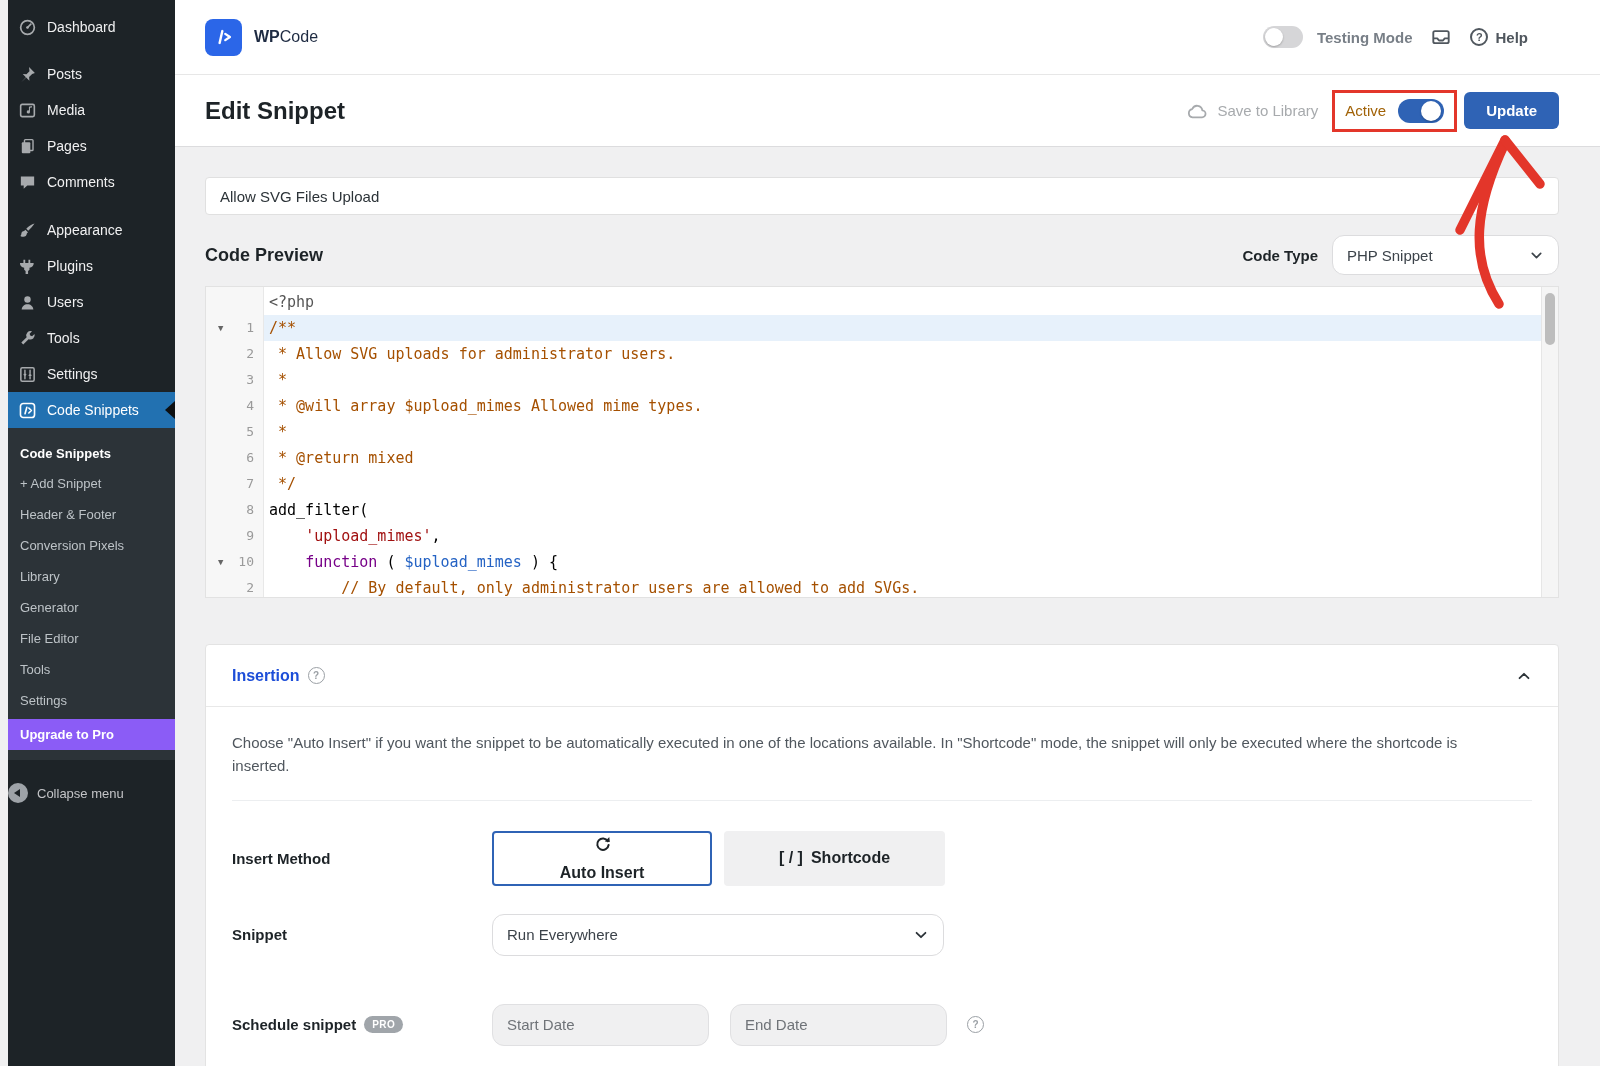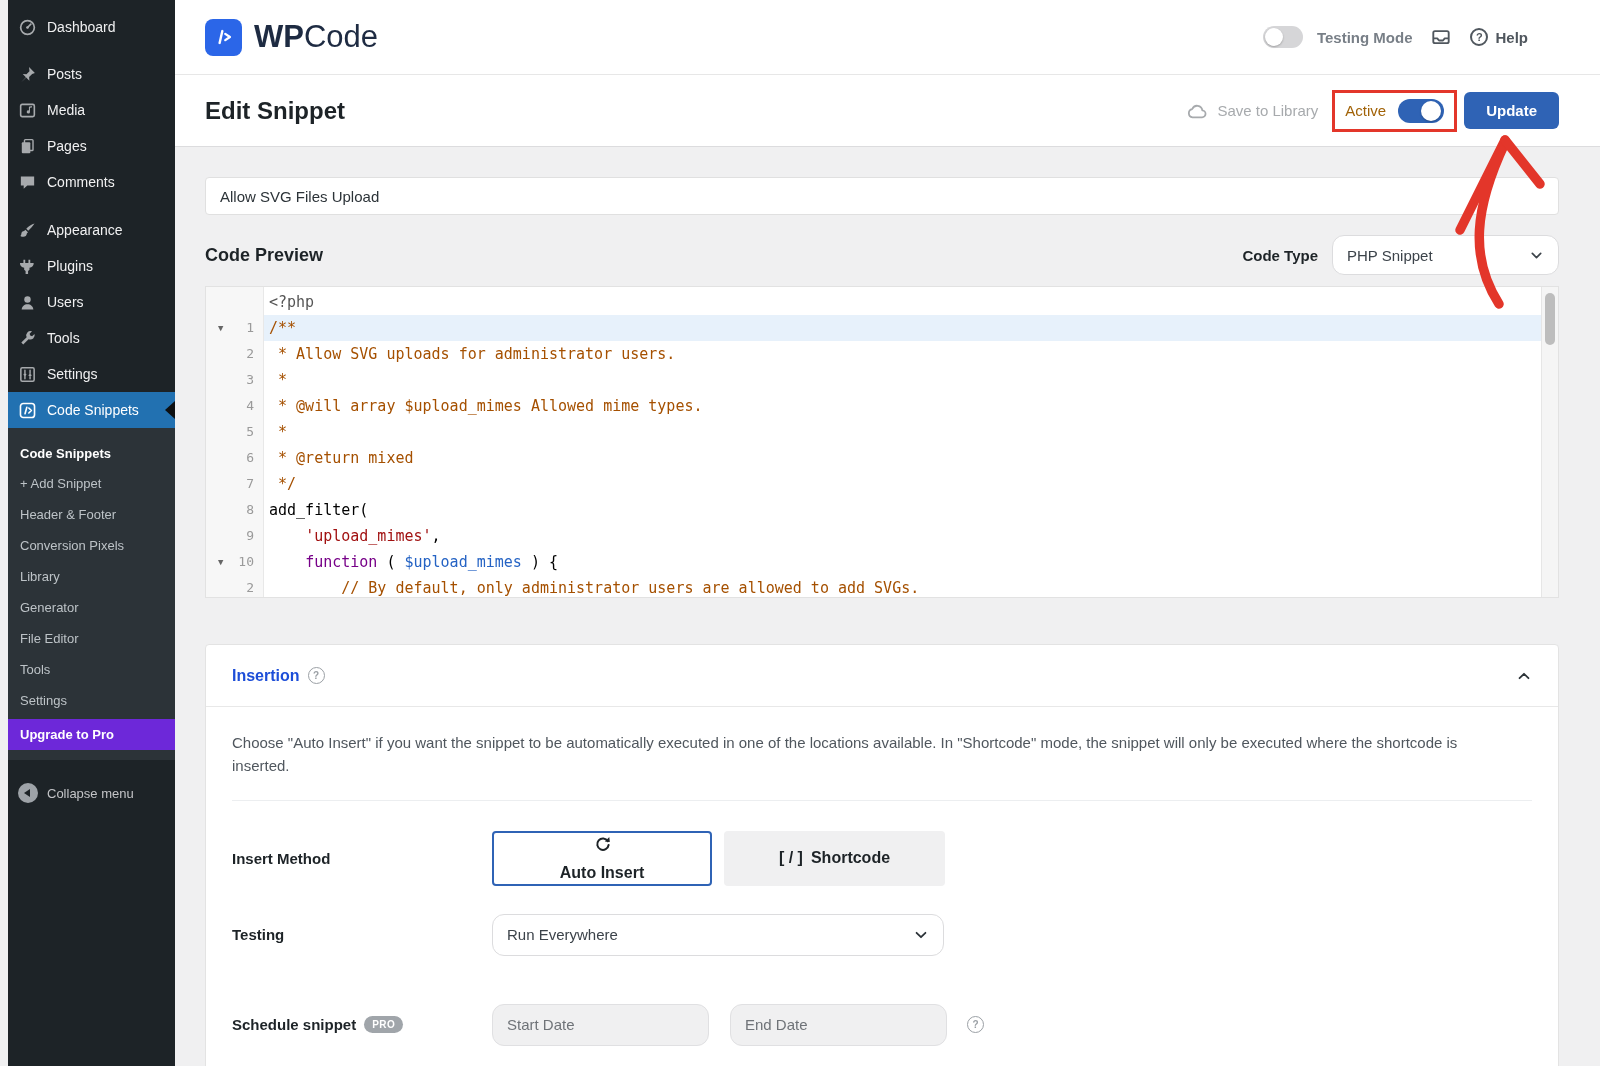--- a/index.html
+++ b/index.html
@@ -11,31 +11,31 @@
   .menu { padding-top:9px; }
   .menu-item { display:flex; align-items:center; gap:10px; height:36px; padding:0 6px 0 10px; font-size:14px; color:#f0f0f1; cursor:pointer; position:relative; }
   .menu-item svg { width:19px; height:19px; color:#a7aaad; flex:none; }
   .menu-item.active { background:#2271b1; color:#fff; }
   .menu-item.active svg { color:#fff; }
   .menu-item.active::after { content:""; position:absolute; right:0; top:50%; transform:translateY(-50%); width:0; height:0; border:9px solid transparent; border-right:10px solid #0d0f11; border-left:0; }
   .sp11 { height:11px; } .sp12 { height:12px; }
   .submenu { background:#2c3338; padding:11px 0 10px; }
   .sm-title { color:#fff; font-weight:bold; font-size:13px; padding:7px 12px; }
   .sm-item { color:#bdc3c7; font-size:13px; padding:8px 12px; cursor:pointer; }
-  .sm-upgrade { background:#6d28d9; color:#fff; font-weight:bold; font-size:13px; padding:8px 12px; margin-top:3px; cursor:pointer; }
-  .collapse-row { display:flex; align-items:center; gap:9px; padding:10px 10px; margin-top:13px; color:#c3c4c7; font-size:13px; cursor:pointer; }
+  .sm-upgrade { background:#8b5cf6; color:#fff; font-weight:bold; font-size:13px; padding:8px 12px; margin-top:3px; cursor:pointer; }
+  .collapse-row { display:flex; align-items:center; gap:9px; padding:10px 0; margin-top:13px; color:#c3c4c7; font-size:13px; cursor:pointer; }
   .collapse-icon { width:20px; height:20px; border-radius:50%; background:#9ea3a8; position:relative; flex:none; }
   .collapse-icon::after { content:""; position:absolute; left:6px; top:5.5px; border:4.5px solid transparent; border-right:6px solid #1d2327; border-left:0; }
 
   
   .main { margin-left:167px; }
   .topbar { height:75px; background:#fff; border-bottom:1px solid #e7e7e7; display:flex; align-items:center; padding:0 72px 0 38px; }
   .brand { display:flex; align-items:center; gap:12px; }
   .brand-badge { width:37px; height:37px; border-radius:8px; background:#2b66e8; display:flex; align-items:center; justify-content:center; }
-  .brand-text { font-size:31px; color:#1e2b42; }
+  .brand-text { font-size:16px; color:#1e2b42; }
   .brand-text .b { font-weight:bold; }
   .topbar-right { margin-left:auto; display:flex; align-items:center; gap:18px; }
   .toggle { width:40px; height:22px; border-radius:11px; background:#d6d6d8; position:relative; cursor:pointer; flex:none; }
   .toggle .knob { position:absolute; left:2px; top:2px; width:18px; height:18px; background:#fff; border-radius:50%; box-shadow:0 1px 2px rgba(0,0,0,.25); }
   .toggle.on { background:#2f63b5; }
   .toggle.on .knob { left:auto; right:3px; }
   .tm-label { color:#787f87; font-size:15px; font-weight:600; margin-left:-4px; }
   .tray { color:#50575e; display:flex; cursor:pointer; }
   .help { display:flex; align-items:center; gap:7px; color:#50575e; font-weight:bold; font-size:15px; cursor:pointer; }
   .qcircle { width:18px; height:18px; border:2px solid #50575e; border-radius:50%; display:flex; align-items:center; justify-content:center; font-size:11px; font-weight:bold; color:#50575e; flex:none; }
@@ -335,21 +335,21 @@
               <span>Auto Insert</span>
             </button>
             <button class="btn-short">
               <span>[ / ]</span>
               <span>Shortcode</span>
             </button>
           </div>
         </div>
 
         <div class="frow">
-          <div class="flabel">Testing</div>
+          <div class="flabel">Snippet</div>
           <div class="select loc-select">
             <span>Run Everywhere</span>
             <span class="chev">
               <svg width="16" height="16" viewBox="0 0 18 18">
                   <path d="M4 6.5l5 5 5-5" fill="none" stroke="#2c3338" stroke-width="2" stroke-linecap="round" stroke-linejoin="round"></path>
                 </svg>
             </span>
           </div>
         </div>
 

